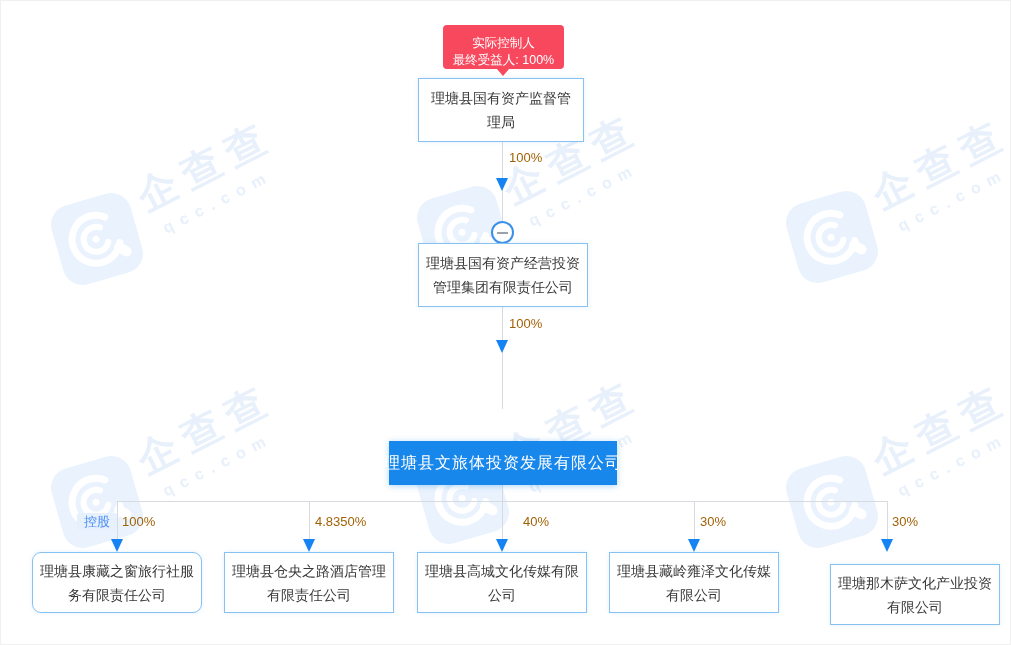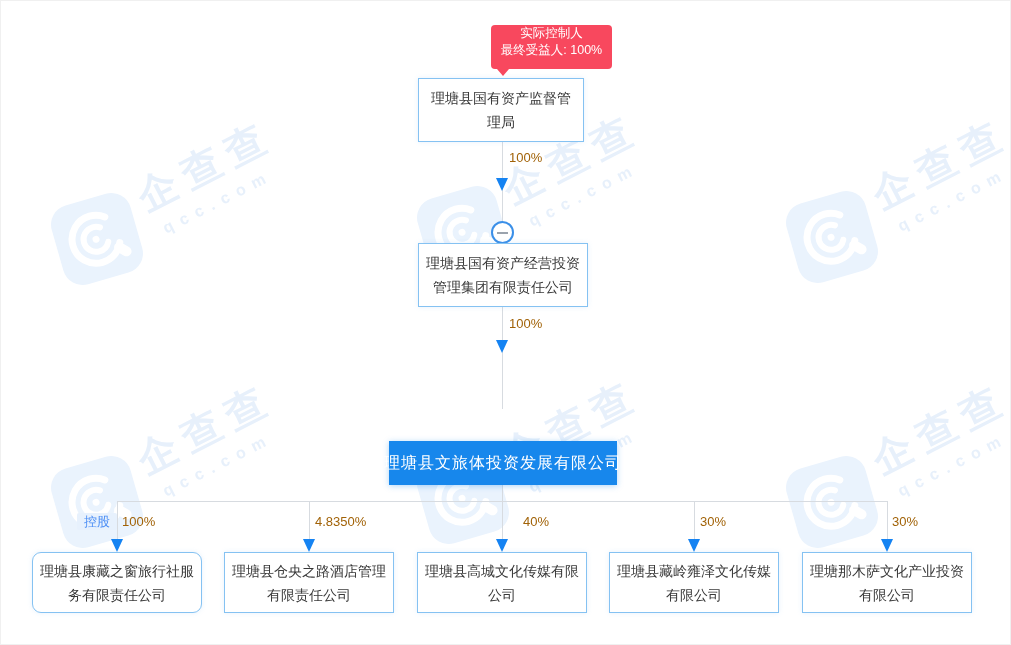--- a/index.html
+++ b/index.html
@@ -23,24 +23,24 @@
   
   .pct{position:absolute;font-size:13px;color:#a16207;z-index:2;white-space:nowrap;}
   .tag{position:absolute;left:76px;top:512px;background:#e7f1fd;color:#4a8df5;font-size:13px;line-height:17px;padding:0 7px;border-radius:2px;z-index:2;}
 
   
   .node{position:absolute;box-sizing:border-box;background:#fff;border:1px solid #85c2f2;box-shadow:0 0 5px rgba(120,180,240,.18);color:#383838;font-size:14px;line-height:24px;display:flex;align-items:center;justify-content:center;text-align:center;padding:0 6px;z-index:3;cursor:pointer;}
   .node-root{left:417px;top:77px;width:166px;height:64px;}
   .node-mid{left:417px;top:242px;width:170px;height:64px;}
   .node-focus{left:388px;top:408px;width:228px;height:44px;background:#1787ec;border:none;color:#fff;font-size:16px;letter-spacing:1px;white-space:nowrap;box-shadow:0 1px 6px rgba(23,135,236,.35);margin-top:32px;}
   .node-sub{top:551px;width:170px;height:61px;}
-  .sub1{left:31px;border-radius:9px;} .sub2{left:223px;} .sub3{left:416px;} .sub4{left:608px;} .sub5{left:801px;}
-
-  
-  .badge{position:absolute;left:442px;top:24px;width:121px;height:44px;background:#f8485e;border-radius:4px;color:#fff;font-size:12.5px;display:flex;flex-direction:column;align-items:center;justify-content:flex-start;z-index:4;margin-left:48px;}
+  .sub1{left:31px;border-radius:9px;} .sub2{left:223px;} .sub3{left:416px;} .sub4{left:608px;} .sub5{left:829px;margin-top:12px;}
+
+  
+  .badge{position:absolute;left:442px;top:24px;width:121px;height:44px;background:#f8485e;border-radius:4px;color:#fff;font-size:12.5px;display:flex;flex-direction:column;align-items:center;justify-content:flex-end;z-index:4;}
   .badge-pointer{position:absolute;left:496px;top:68px;width:0;height:0;border-left:6px solid transparent;border-right:6px solid transparent;border-top:7px solid #f8485e;z-index:4;}
 
   
   .collapse{position:absolute;left:490px;top:220px;width:23px;height:23px;box-sizing:border-box;border:2px solid #3a8fe8;border-radius:50%;background:#fff;z-index:3;display:flex;align-items:center;justify-content:center;cursor:pointer;}
   .collapse .bar{width:11px;height:2px;background:#9aa3ad;}
 </style>
 </head>
 <body>
 
 <div class="canvas">

